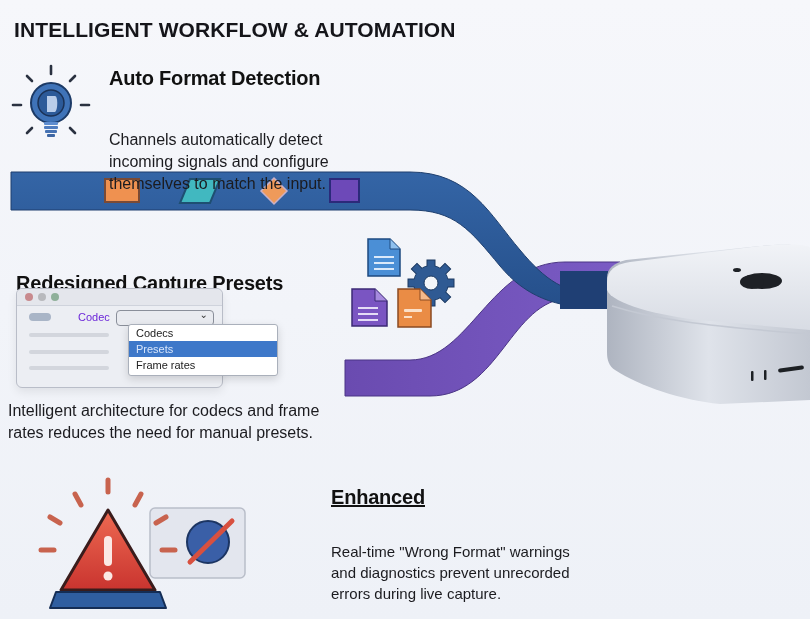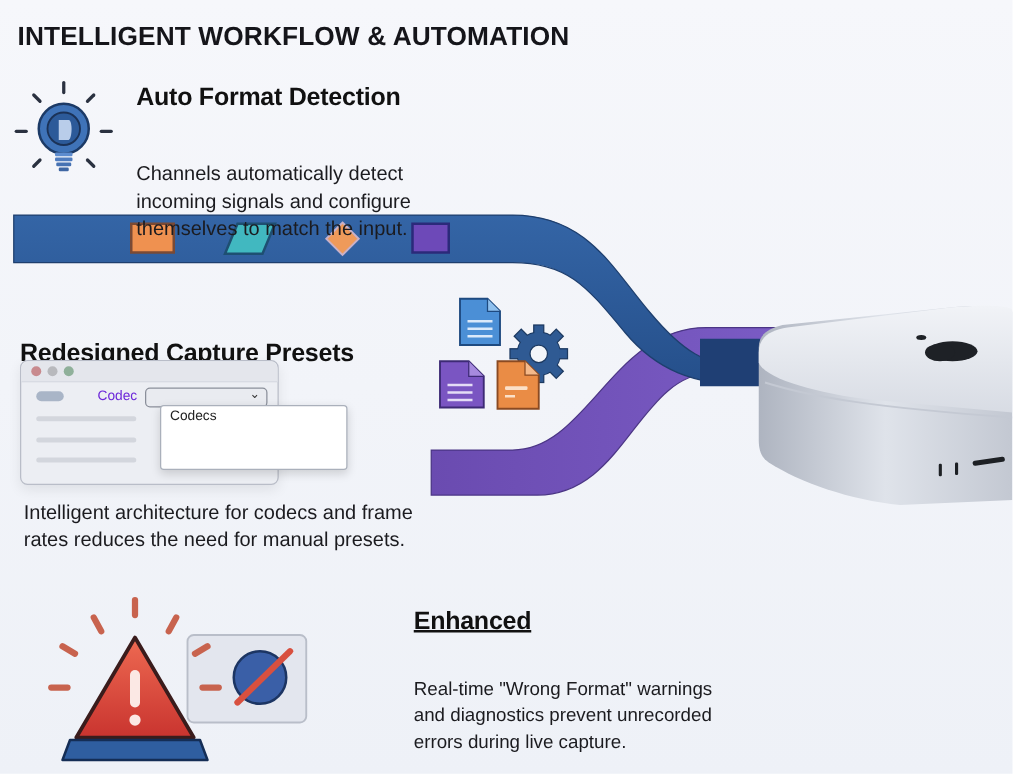--- a/index.html
+++ b/index.html
@@ -11,21 +11,21 @@
     .abs { position: absolute; }
     .page-title {
       left: 14px; top: 18px; font-size: 21px; font-weight: 700; letter-spacing: 0.1px; color: #15151a;
       font-family: Liberation Sans, sans-serif;
     }
     .h2 { font-size: 20px; font-weight: 700; color: #111; letter-spacing: -0.2px; }
     .body-text { font-size: 16px; line-height: 22px; color: #1b1b1f; }
     #feat1-title { left: 109px; top: 67px; }
     #feat1-desc { left: 109px; top: 96px; width: 240px; margin-top: 33px; }
     #feat2-title { left: 16px; top: 272px; }
-    #feat2-desc { left: 19px; top: 400px; width: 340px; }
+    #feat2-desc { left: 8px; top: 400px; width: 340px; }
     #feat3-title { left: 331px; top: 484px; line-height: 27px; width: 200px; text-decoration: underline; }
     #feat3-desc { left: 331px; top: 541px; width: 260px; font-size: 15px; line-height: 21px; }
 
     svg.flow { position: absolute; left: 0; top: 0; }
 
     
     .mock-window {
       left: 16px; top: 288px; width: 205px; height: 98px;
       background: #eceef3; border: 1px solid #b9bdc8; border-radius: 6px;
       box-shadow: 0 4px 10px rgba(0,0,0,0.08);
@@ -200,20 +200,22 @@
   <div class="abs mock-line" style="top:44px"></div>
   <div class="abs mock-line" style="top:61px"></div>
   <div class="abs mock-line" style="top:77px"></div>
   <div class="abs codec-label">Codec</div>
   <div class="abs codec-select">
     <span class="chev">⌄</span>
   </div>
 </div>
 <div class="abs dropdown">
   <div class="dd-item">Codecs</div>
+  <div class="dd-item sel">Presets</div>
+  <div class="dd-item">Frame rates</div>
 </div>
 
 <div class="abs body-text" id="feat2-desc">Intelligent architecture for codecs and frame rates reduces the need for manual presets.</div>
 
 <div class="abs h2" id="feat3-title">
   <div>Enhanced</div>
 </div>
 <div class="abs body-text" id="feat3-desc">Real-time "Wrong Format" warnings and diagnostics prevent unrecorded errors during live capture.</div>
 
 </body></html>

